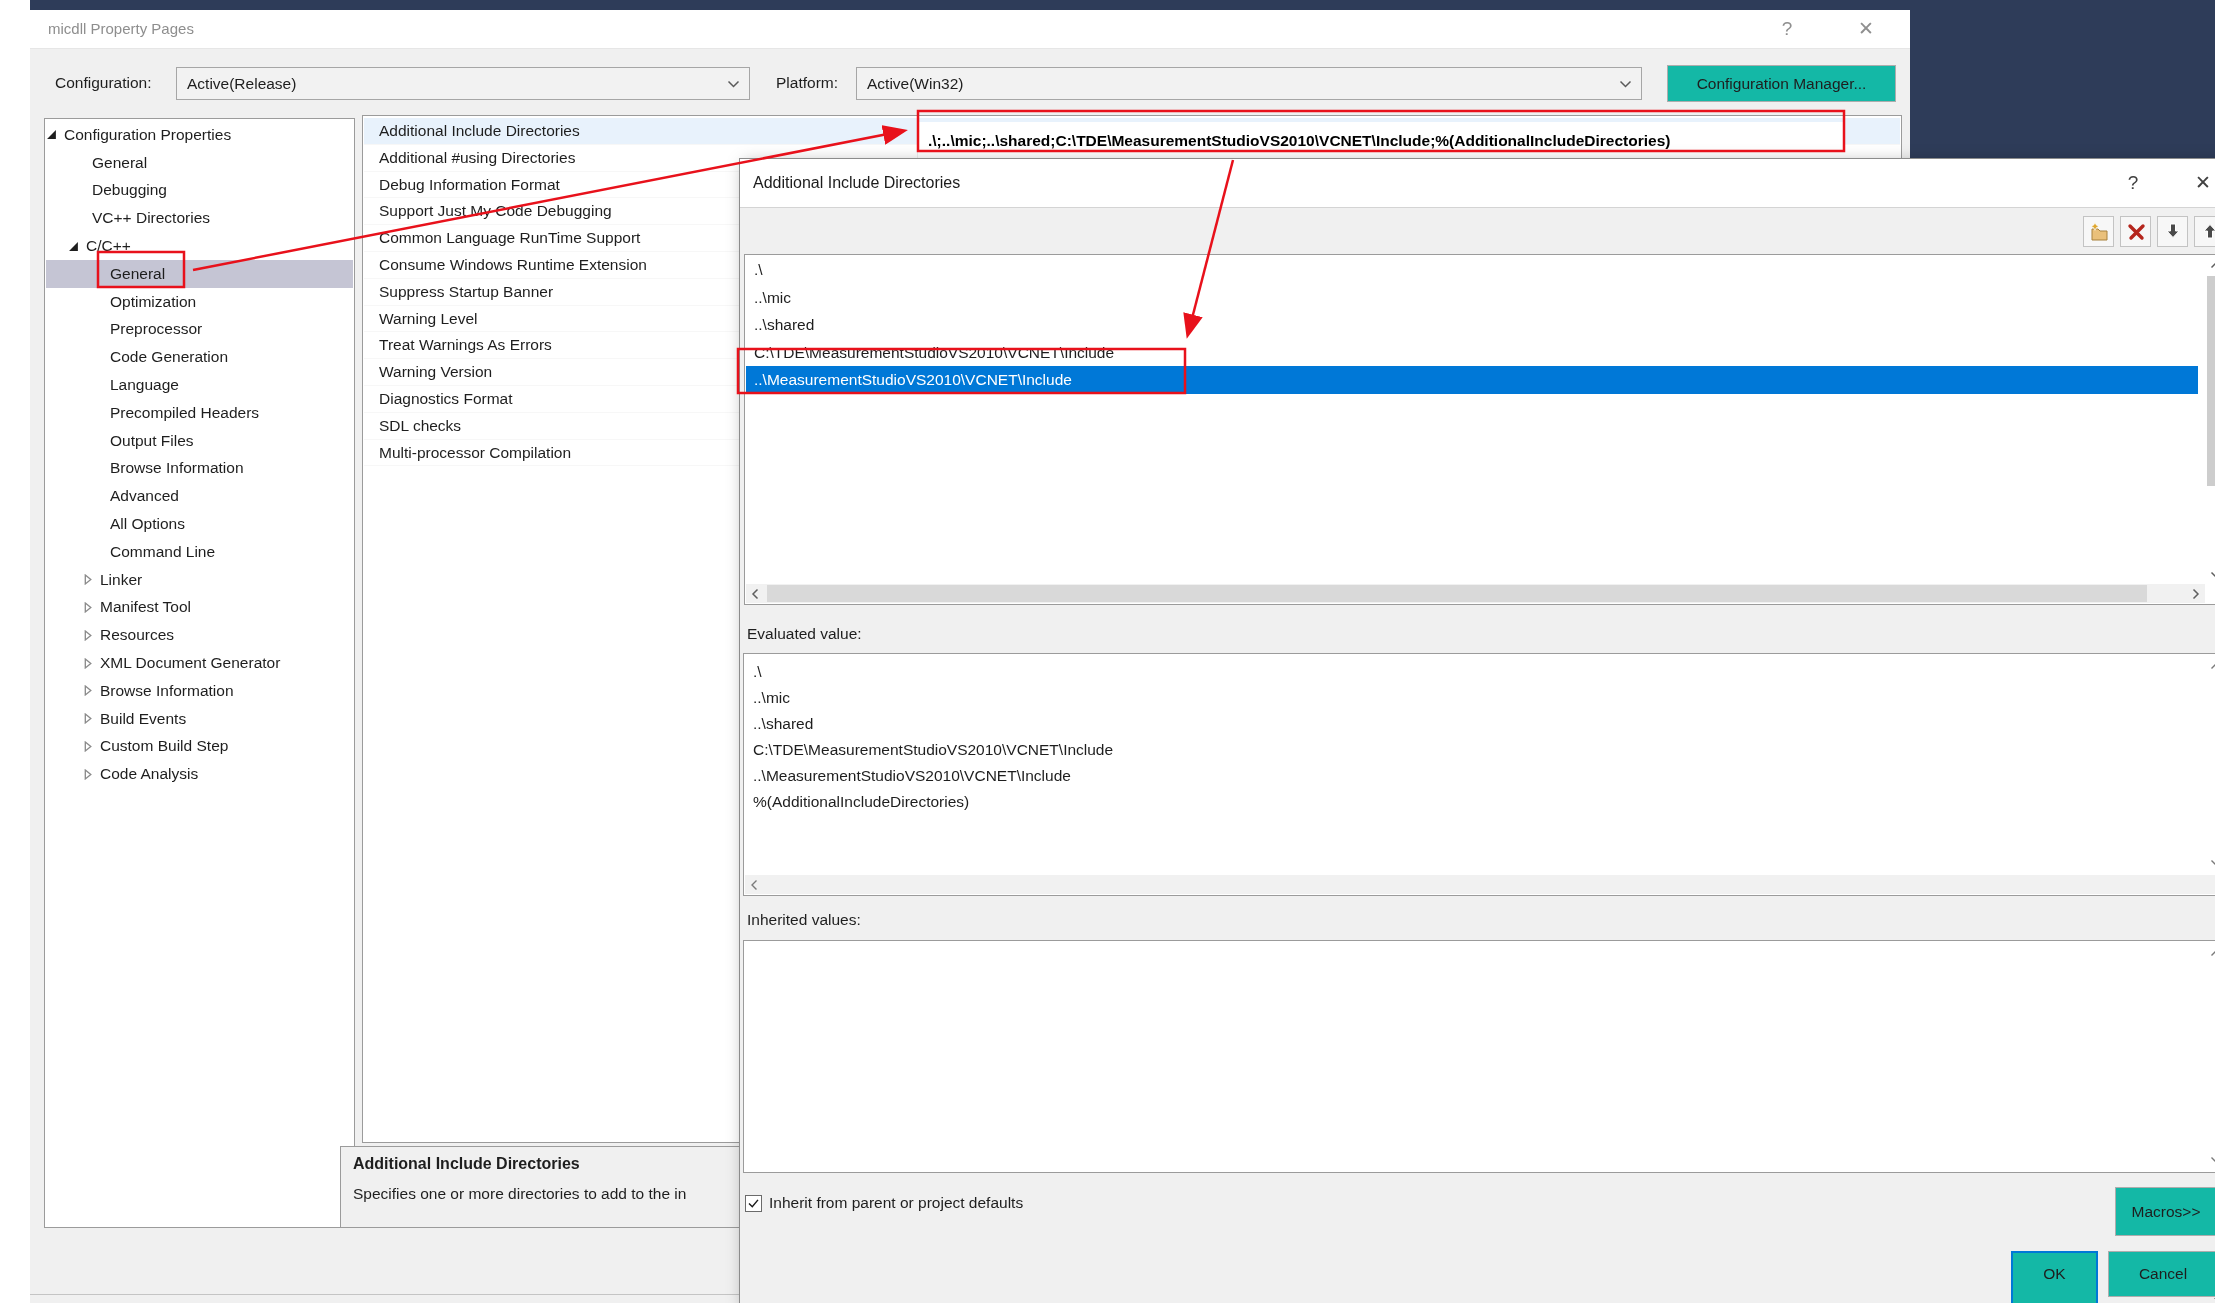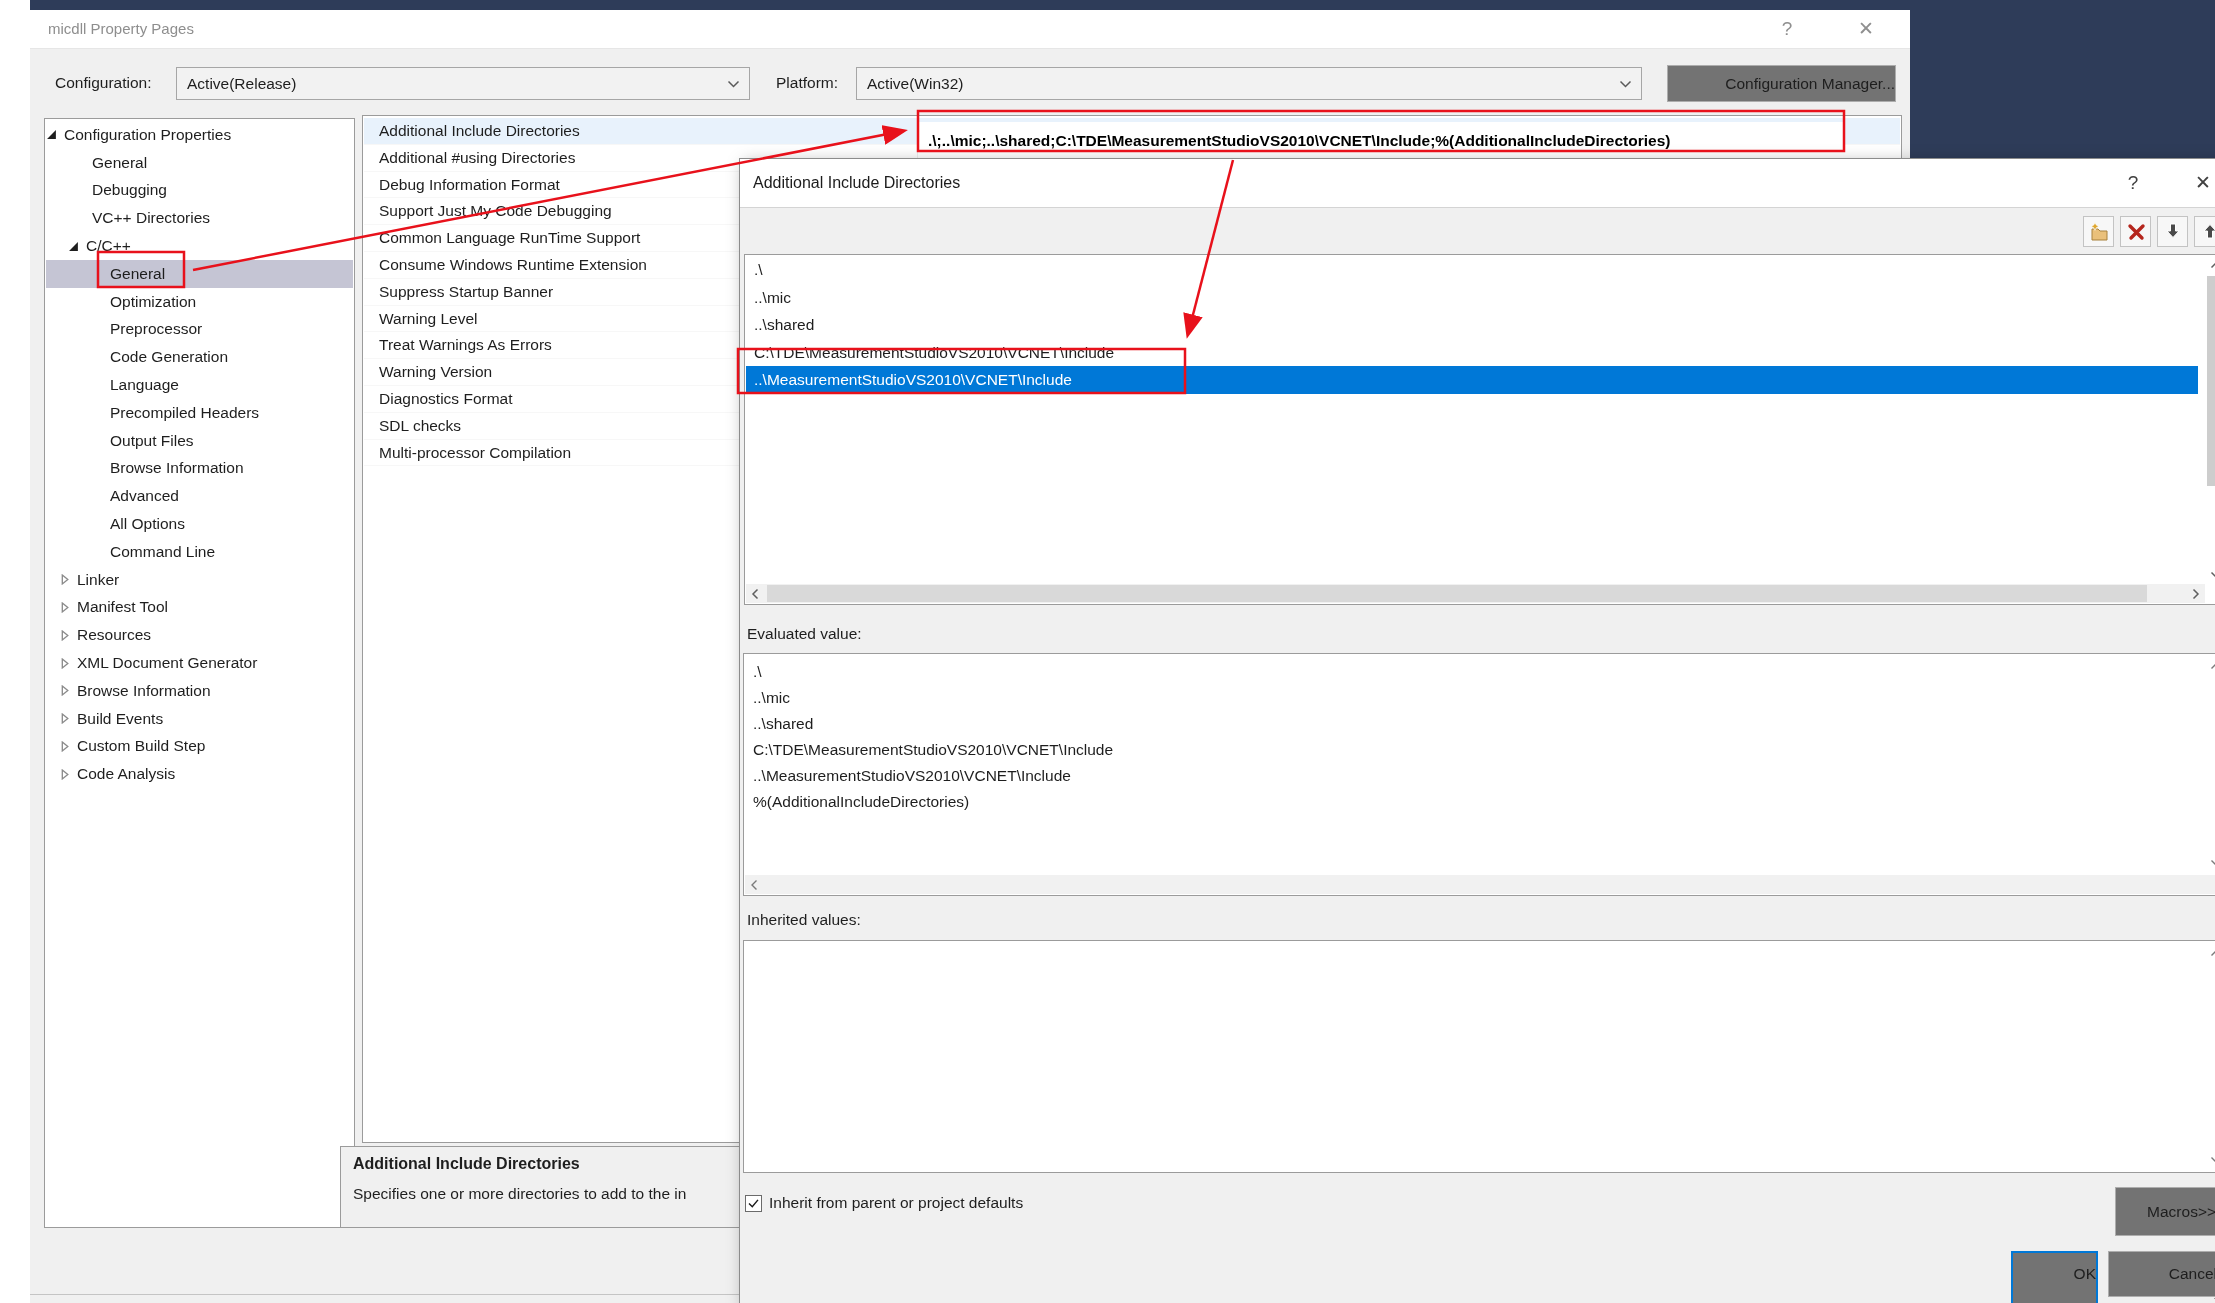--- a/index.html
+++ b/index.html
@@ -10,28 +10,28 @@
   .main-dlg{position:absolute;left:0;top:10px;width:1880px;height:1293px;background:#f0f0f0;}
   .m-title{position:absolute;left:0;top:0;width:100%;height:38px;background:#fff;border-bottom:1px solid #e6e6e6;}
   .m-title-text{position:absolute;left:18px;top:0;height:38px;line-height:38px;font-size:15px;color:#8e8e8e;}
   .cap-btn{position:absolute;top:3px;width:38px;height:32px;text-align:center;line-height:32px;font-size:19px;color:#8f8f8f;}
   .m-help{left:1738px;} .m-close{left:1817px;}
 
   .cfg-label{position:absolute;top:55px;height:36px;line-height:36px;font-size:15.5px;}
   .combo{position:absolute;top:57px;height:33px;background:#f2f2f2;border:1px solid #a6a6a6;box-sizing:border-box;}
   .combo .cval{position:absolute;left:10px;top:0;height:31px;line-height:31px;font-size:15.5px;white-space:nowrap;}
   .combo .cv{position:absolute;right:9px;top:12px;}
-  .btn{background:#737373;border:1px solid #adadad;box-sizing:border-box;text-align:right;font-size:15.5px;color:#1e1e1e;}
+  .btn{background:#14b8a6;border:1px solid #adadad;box-sizing:border-box;text-align:center;font-size:15.5px;color:#1e1e1e;}
   .cfgmgr{position:absolute;left:1637px;top:55px;width:229px;height:37px;line-height:35px;}
 
   .tree-panel{position:absolute;left:14px;top:108px;width:311px;height:1110px;background:#fff;border:1px solid #9b9b9b;box-sizing:border-box;}
   .tree{position:absolute;left:1px;top:2px;right:1px;}
   .trow{height:27.8px;display:flex;align-items:center;font-size:15.5px;box-sizing:border-box;}
   .trow .tg{width:11px;height:11px;margin-right:7px;flex:0 0 11px;}
-  .l1{} .l2{padding-left:46px;} .l2e{padding-left:22px;} .l3{padding-left:64px;} .l2c{padding-left:13px;}
+  .l1{} .l2{padding-left:46px;} .l2e{padding-left:22px;} .l3{padding-left:64px;} .l2c{padding-left:36px;}
   .tsel{background:#c5c5d4;}
 
   .grid-panel{position:absolute;left:332px;top:105px;width:1540px;height:1028px;background:#fff;border:1px solid #9b9b9b;box-sizing:border-box;}
   .grid-div{position:absolute;left:554px;top:1px;bottom:1px;width:1px;background:#ededed;}
   .grid{position:absolute;left:1px;top:2px;right:1px;}
   .grow{height:26.8px;line-height:26.8px;padding-left:15px;font-size:15.5px;border-bottom:1px solid #f7f7f7;box-sizing:border-box;white-space:nowrap;}
   .rsel{background:#e8f2fc;}
   .val-white{position:absolute;left:889px;top:112px;width:924px;height:38px;background:#fff;}
   .val-text{position:absolute;left:898px;top:112px;height:38px;line-height:38px;font-weight:bold;font-size:15.5px;color:#000;white-space:nowrap;}
 

